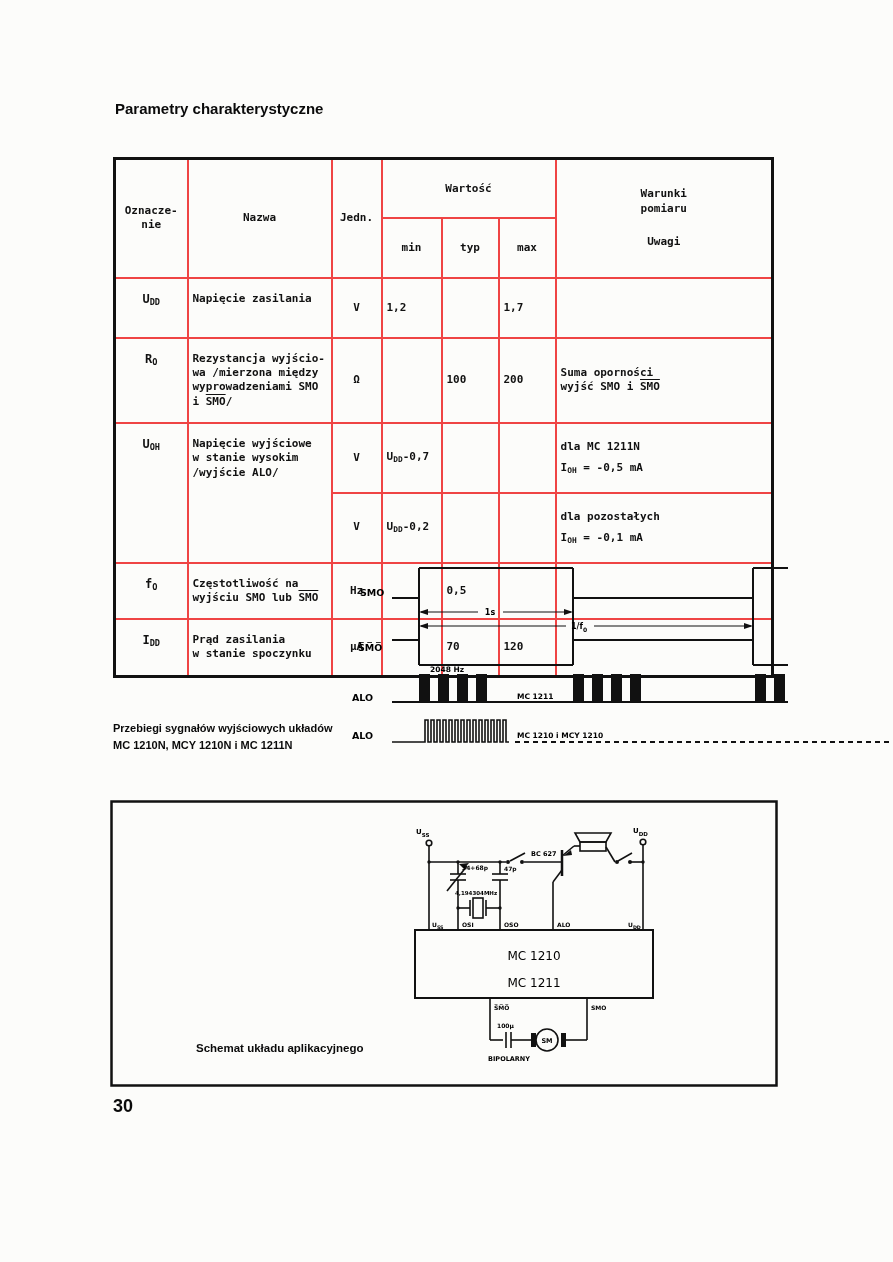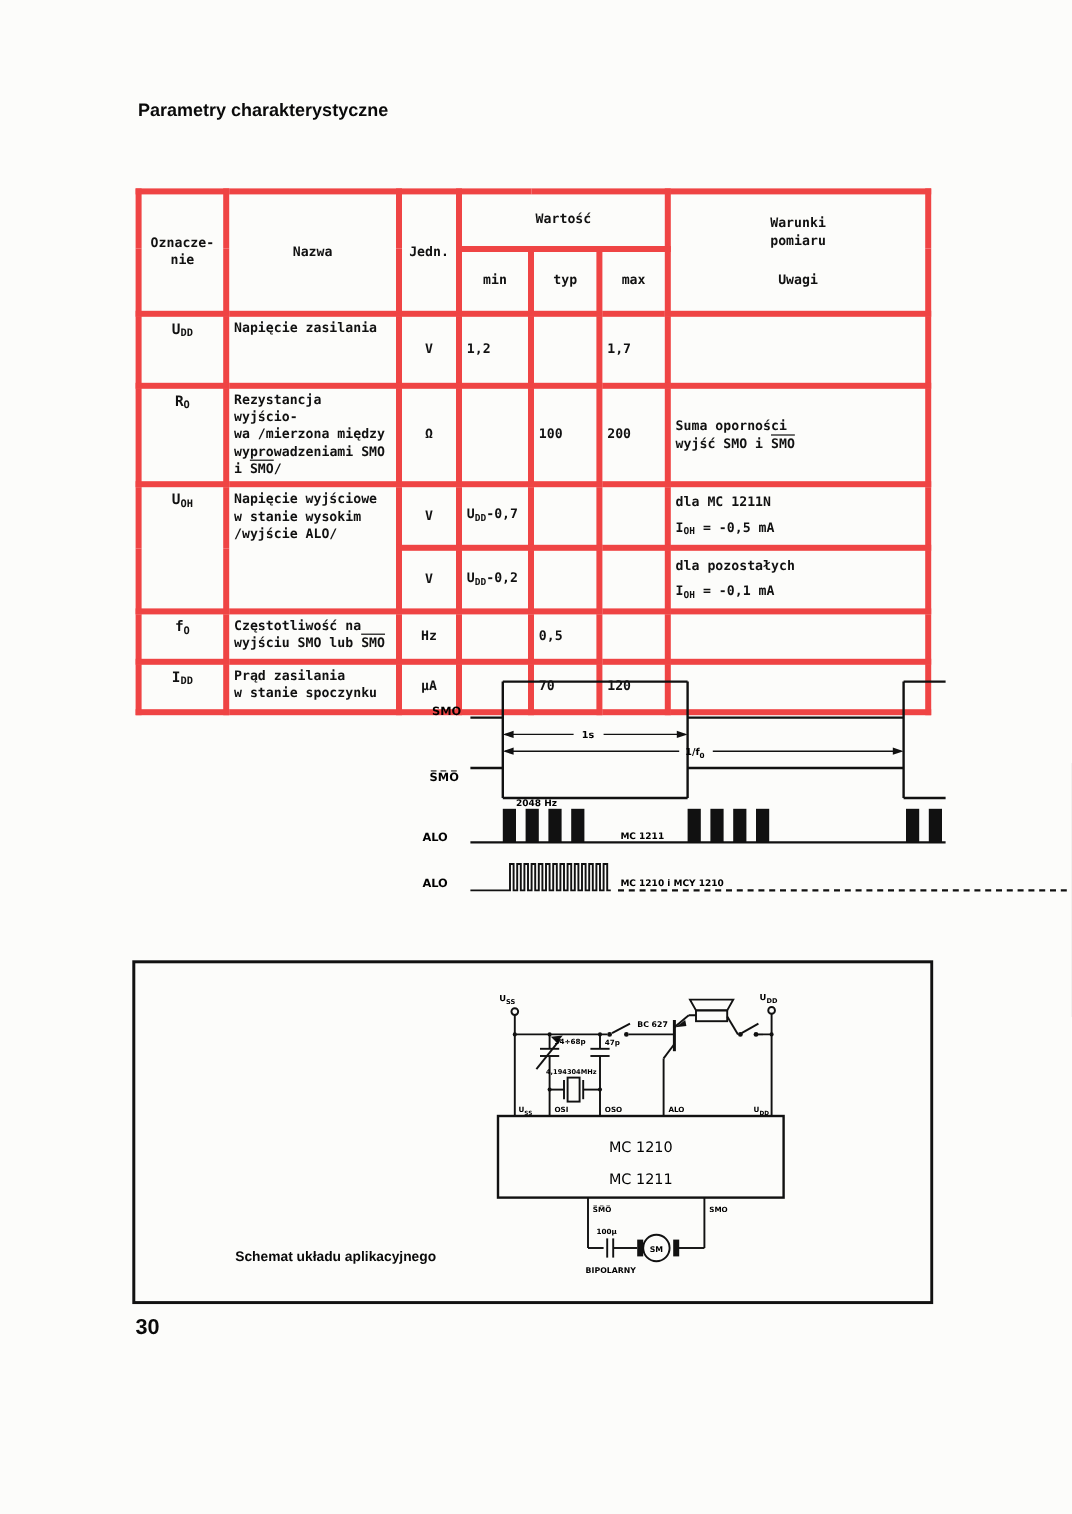--- a/index.html
+++ b/index.html
@@ -3,39 +3,39 @@
 <meta charset="utf-8">
 <style>
   html,body{margin:0;padding:0;background:#e8e8e6;}
   .page{
     position:relative;width:893px;height:1262px;margin:0 auto;
     background:#fcfcfa;overflow:hidden;
     font-family:"DejaVu Sans Mono",monospace;color:#111;
   }
   
   .doc-title{
-    position:absolute;left:115px;top:84px;
+    position:absolute;left:115px;top:100px;
     font-family:"Liberation Sans",sans-serif;font-weight:bold;font-size:15px;color:#0a0a0a;
   }
   .cond-line{
     position:absolute;left:115px;top:112px;
     font-family:"DejaVu Sans Mono",monospace;font-weight:bold;font-size:12px;letter-spacing:0.5px;
   }
   .seg-sub{vertical-align:-0.28em;font-size:0.72em;}
   .seg-sup{vertical-align:0.5em;font-size:0.72em;}
   .seg-ov{text-decoration:overline;}
   .seg-ul{}
   
   table.params{
     position:absolute;left:113px;top:157px;width:658px;
     border-collapse:collapse;table-layout:fixed;
     font-family:"DejaVu Sans Mono",monospace;font-weight:bold;font-size:11px;line-height:1.3;
   }
   table.params th,table.params td{
-    border:5px solid #ef4444;padding:3px 4px;white-space:pre-line;overflow:hidden;
+    border:2px solid #ef4444;padding:13px 4px;white-space:pre-line;overflow:hidden;
   }
   table.params{border:3px solid #111;}
   th{font-weight:bold;text-align:center;vertical-align:middle;}
   td.sym{text-align:center;vertical-align:top;padding-top:9px;font-size:12px;}
   td.nm{vertical-align:top;padding-left:7px;padding-top:6px;text-align:left;}
   td.un{text-align:center;vertical-align:middle;}
   td.val{text-align:left;vertical-align:middle;border-radius:19px;}
   td.cnd{text-align:left;padding-left:7px;vertical-align:middle;}
   td.cnd.sp{line-height:1.9;}
   tr.h1{height:30px;} tr.h2{height:34px;}
@@ -155,20 +155,24 @@
 w stanie spoczynku</span></td>
       <td class="un"><span>μA</span></td>
       <td class="val"></td>
       <td class="val"><span>70</span></td>
       <td class="val"><span>120</span></td>
       <td class="cnd"></td>
     </tr>
   </tbody>
     </table>
 
+  <div class="wave-caption">
+    <div>Przebiegi sygnałów wyjściowych układów</div>
+    <div>MC 1210N,  MCY 1210N  i  MC 1211N</div>
+  </div>
 
   <svg style="position:absolute;left:340px;top:552px;" width="553" height="218" viewBox="0 0 553 218">
     <g stroke="#111" stroke-width="2" fill="none">
 
       <line x1="79" y1="16" x2="79" y2="113"></line>
       <line x1="233" y1="16" x2="233" y2="113"></line>
       <line x1="413" y1="16" x2="413" y2="113"></line>
 
       <path d="M52,46 H79 M79,16 H233 M233,46 H413 M413,16 H448"></path>
 

